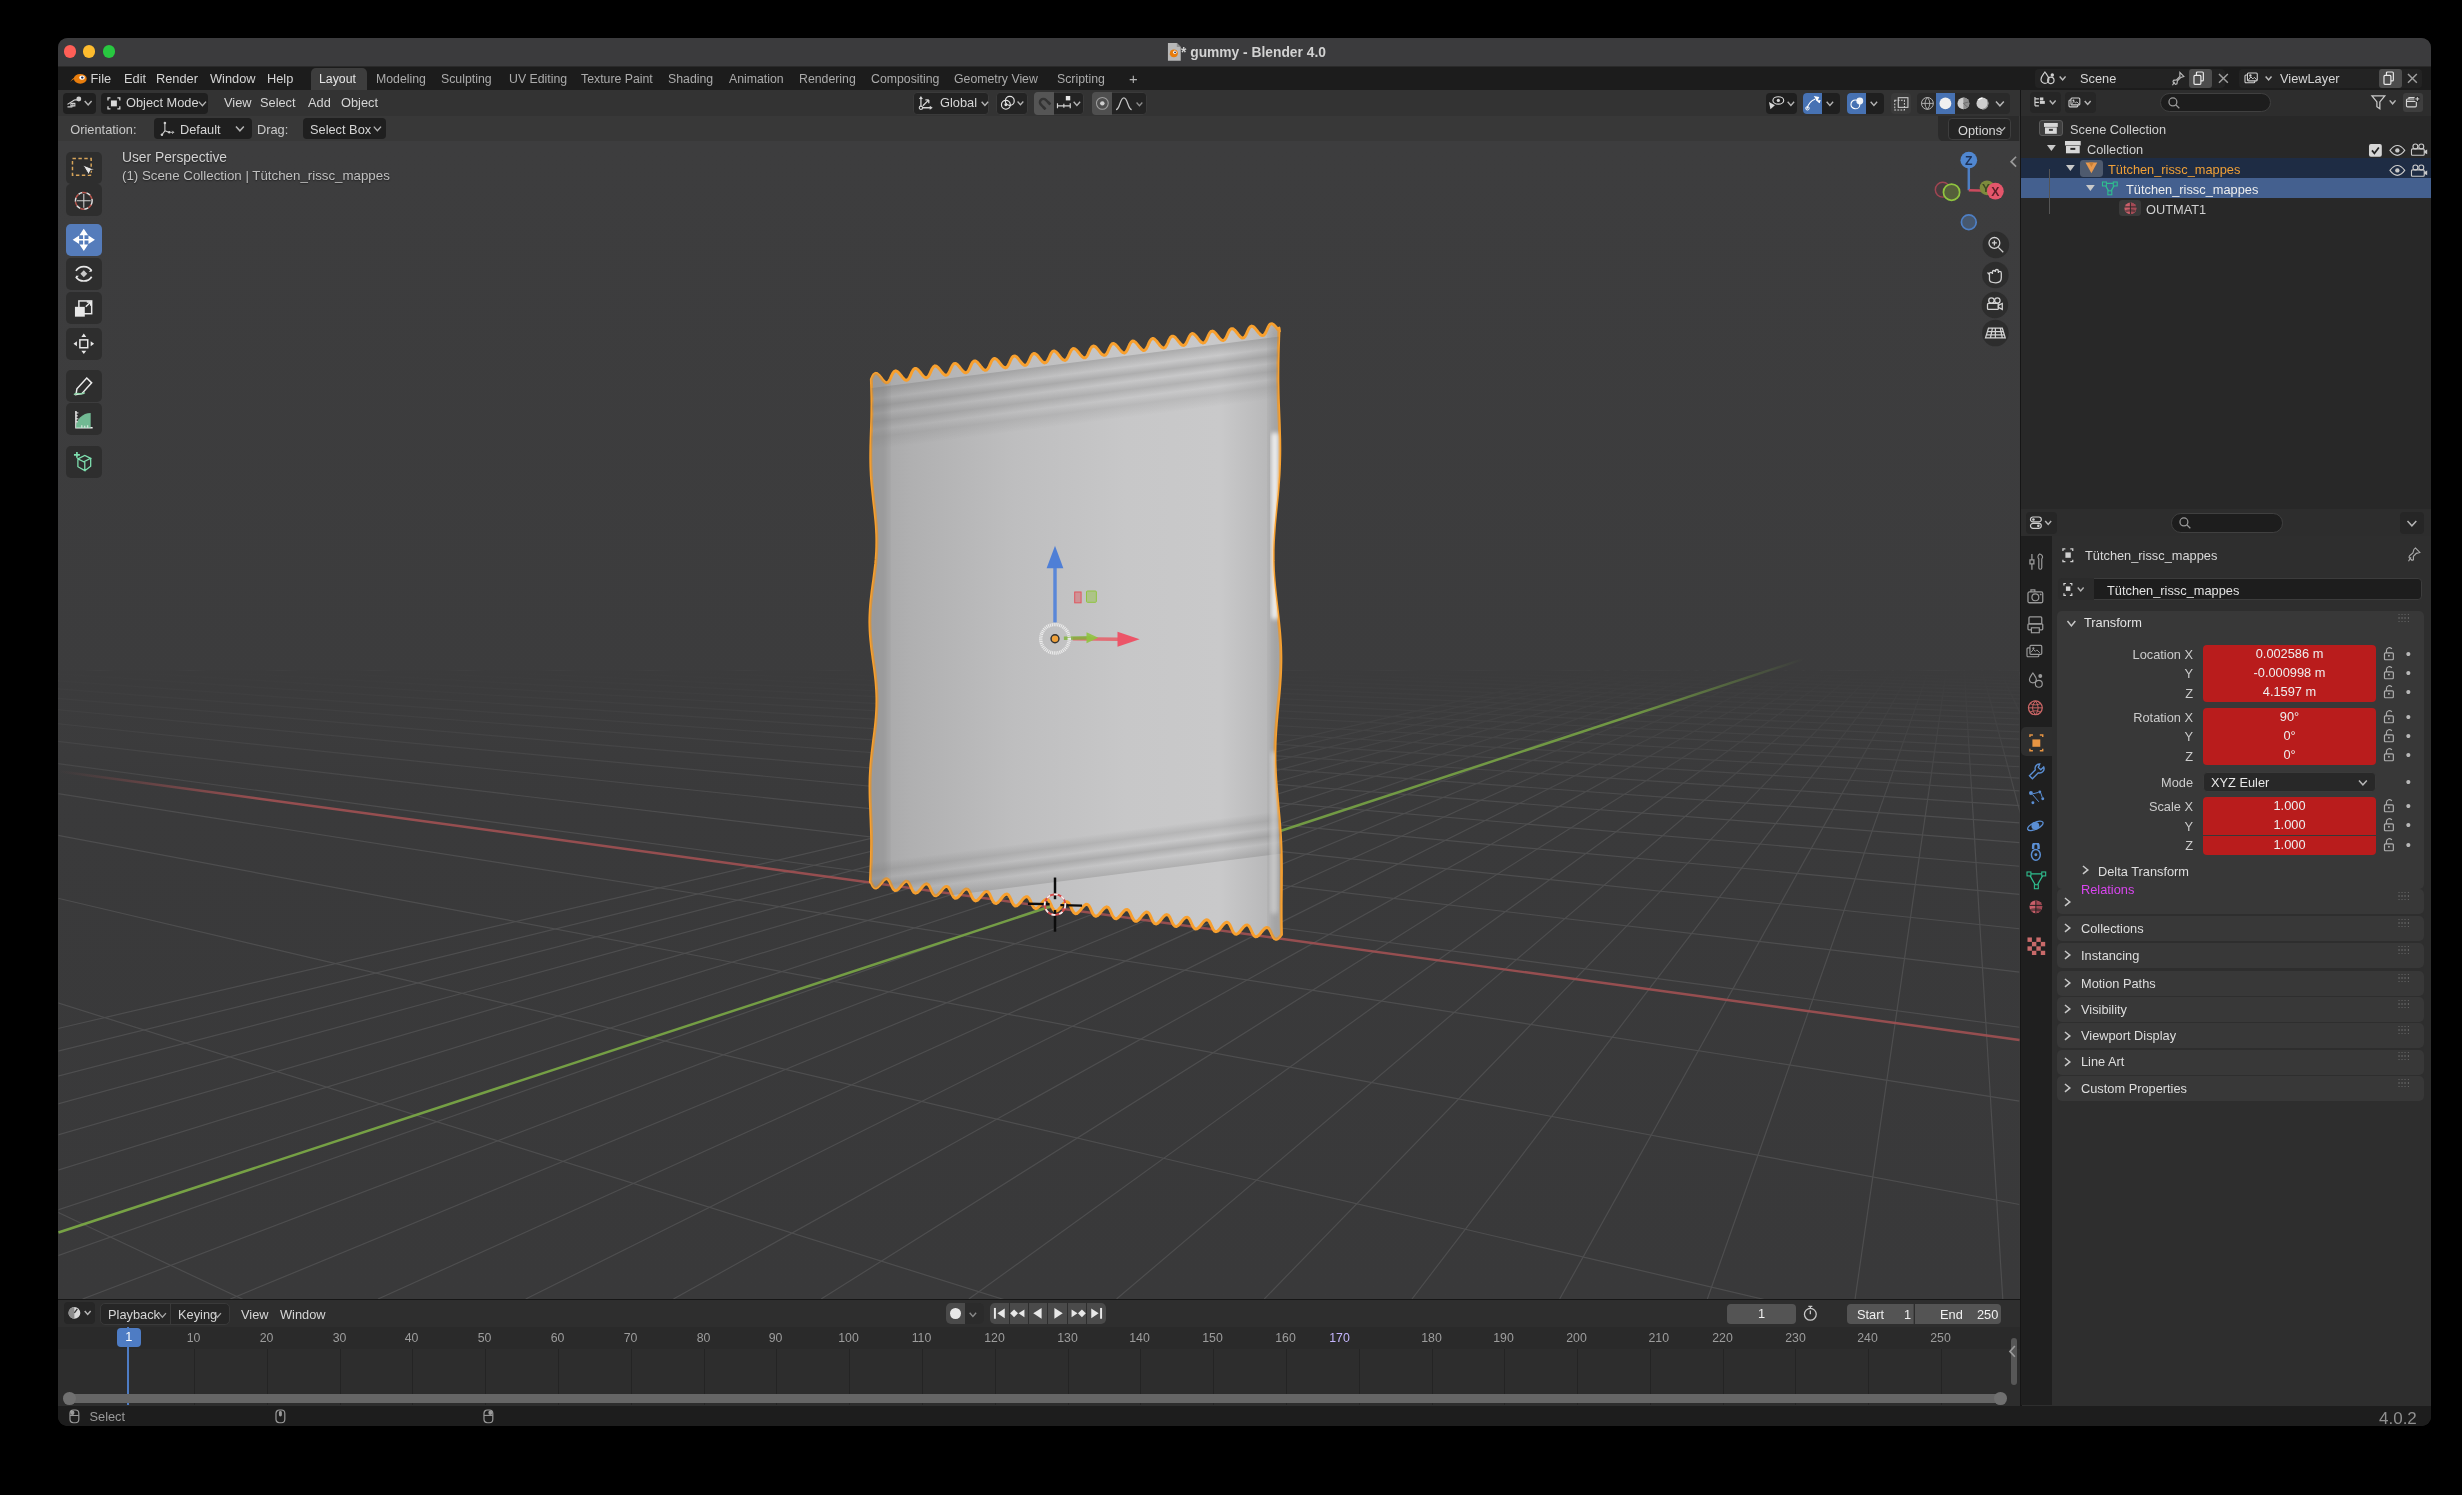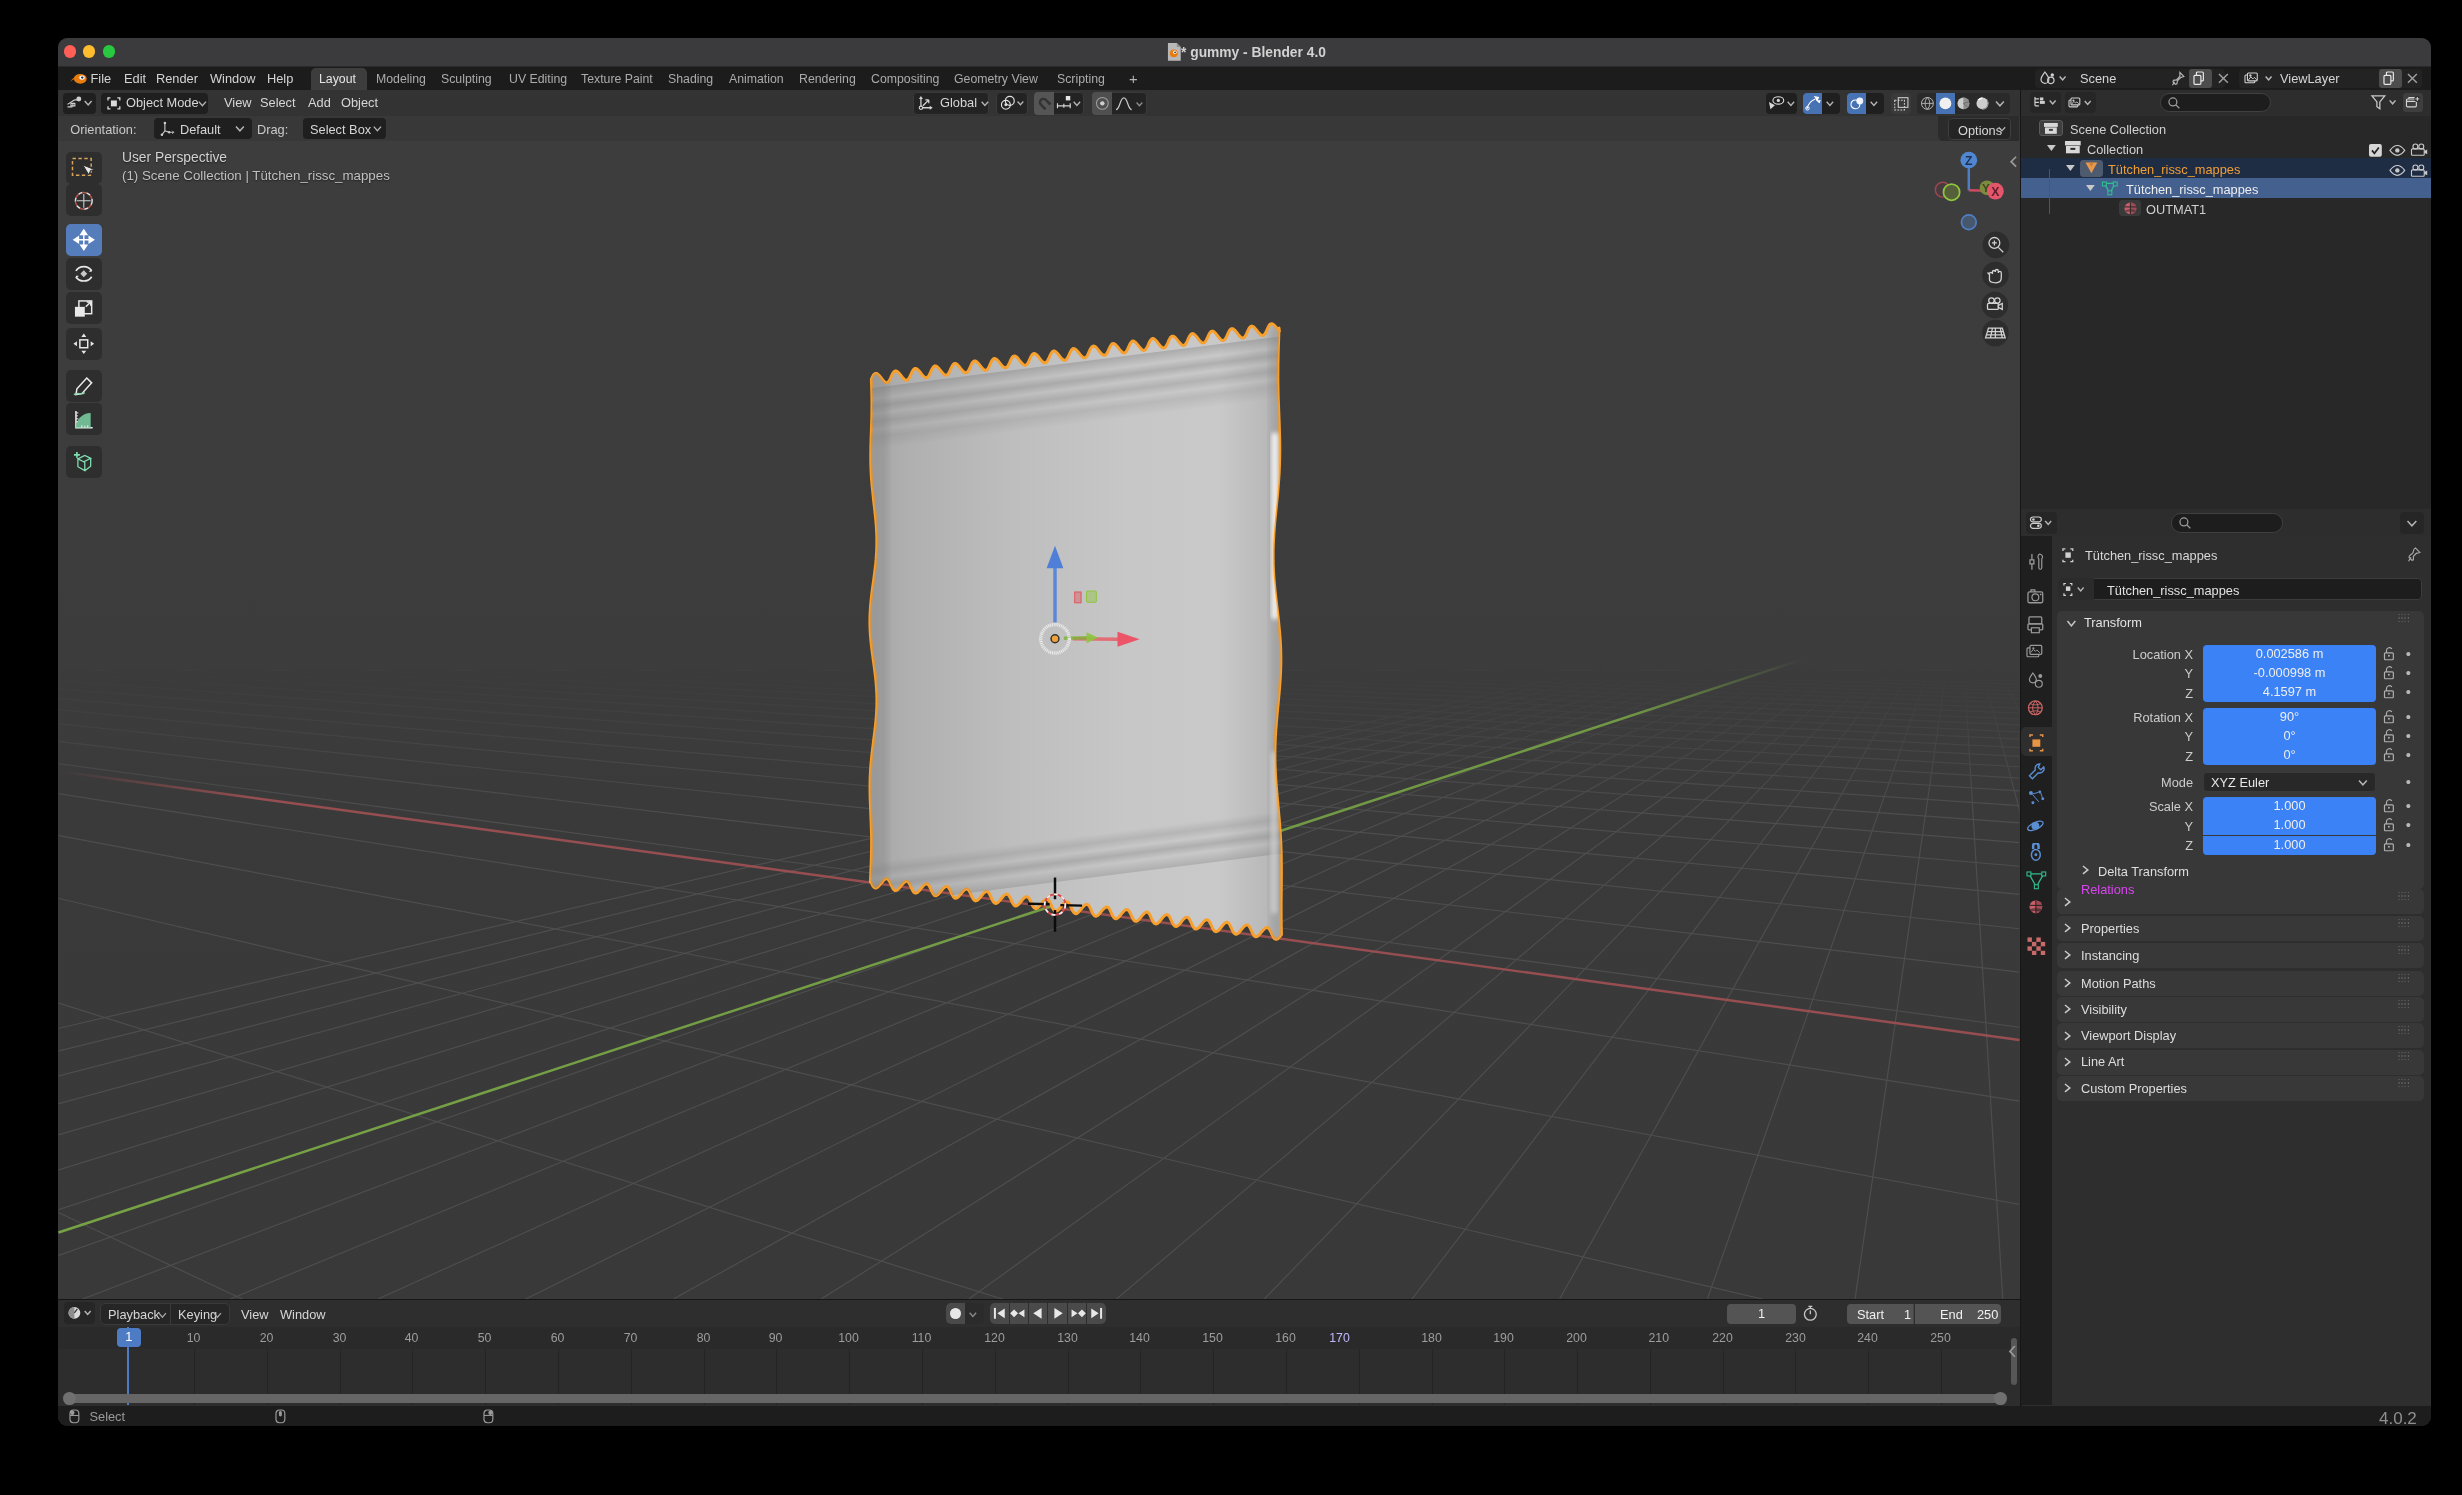--- a/index.html
+++ b/index.html
@@ -1,21 +1,21 @@
 <!DOCTYPE html>
 <html style="font-size:7.9px"><head><meta charset="utf-8"><style>
 *{margin:0;padding:0;box-sizing:border-box}
 html,body{width:2487px;height:1495px;background:#000;font-family:"Liberation Sans",sans-serif;overflow:hidden}
 .a{position:absolute}
 #win{position:absolute;left:58px;top:38px;width:2373px;height:1388px;border-radius:9.8px;overflow:hidden;background:#2e2e2e}
 .tt{font-size:12.8px;color:#d6d6d6}
 .pill{background:#1f1f1f;border-radius:3.9px}
 svg{display:block}
 .pl{color:#cccccc;font-size:12.8px;text-align:right}
-.fld{background:#3b82f6;color:#eeeeee;font-size:12.8px;text-align:center;line-height:18.7px;position:absolute;left:2145px;width:173px;height:18.7px}
+.fld{background:#b91c1c;color:#eeeeee;font-size:12.8px;text-align:center;line-height:18.7px;position:absolute;left:2145px;width:173px;height:18.7px}
 .lock{position:absolute;left:2324px;width:14.8px;height:18.7px}
 .dot{position:absolute;left:2343px;width:14.8px;height:18.7px;color:#b8b8b8;font-size:14.8px;line-height:18.7px;text-align:center}
 .ph{position:absolute;left:1999px;width:367px;background:#383838;border-radius:4.9px;color:#dddddd;font-size:13.3px}
 .dots6{position:absolute;right:8.9px;top:50%;transform:translateY(-50%);width:16.7px;height:8.9px;color:#8a8a8a;font-size:7.4px;letter-spacing:1px;line-height:4.4px}
 </style></head><body>
 <div id="win">
 <div class="a" style="left:0;top:0;width:2373px;height:28.6px;background:#3b3b3d;border-bottom:0.5px solid #2a2a2a"></div>
 <div class="a" style="left:5.9px;top:7.4px;width:12.3px;height:12.3px;border-radius:50%;background:#ff5f57"></div>
 <div class="a" style="left:25px;top:7.4px;width:12.3px;height:12.3px;border-radius:50%;background:#febc2e"></div>
 <div class="a" style="left:45px;top:7.4px;width:12.3px;height:12.3px;border-radius:50%;background:#28c840"></div>
@@ -1051,21 +1051,21 @@
       </svg>
     </div>
 <div class="a tt" style="left:2023px;top:844px;color:#d946ef">Relations</div>
 <div class="a dots6" style="left:2340px;top:858px">:::: ::::</div>
 <div class="ph" style="top:878px;height:24.6px"></div>
 <div class="a" style="left:2004px;top:884px">
       <svg width="10.8" height="11.8" viewBox="0 0 22 24">
         <path d="M6 4l10 8-10 8" fill="none" stroke="#c9c9c9" stroke-width="3"></path>
       </svg>
     </div>
-<div class="a tt" style="left:2023px;top:883px;color:#dedede">Properties</div>
+<div class="a tt" style="left:2023px;top:883px;color:#dedede">Collections</div>
 <div class="a dots6" style="left:2340px;top:885px">:::: ::::</div>
 <div class="ph" style="top:905px;height:24.6px"></div>
 <div class="a" style="left:2004px;top:911px">
       <svg width="10.8" height="11.8" viewBox="0 0 22 24">
         <path d="M6 4l10 8-10 8" fill="none" stroke="#c9c9c9" stroke-width="3"></path>
       </svg>
     </div>
 <div class="a tt" style="left:2023px;top:910px;color:#dedede">Instancing</div>
 <div class="a dots6" style="left:2340px;top:912px">:::: ::::</div>
 <div class="ph" style="top:933px;height:24.6px"></div>

